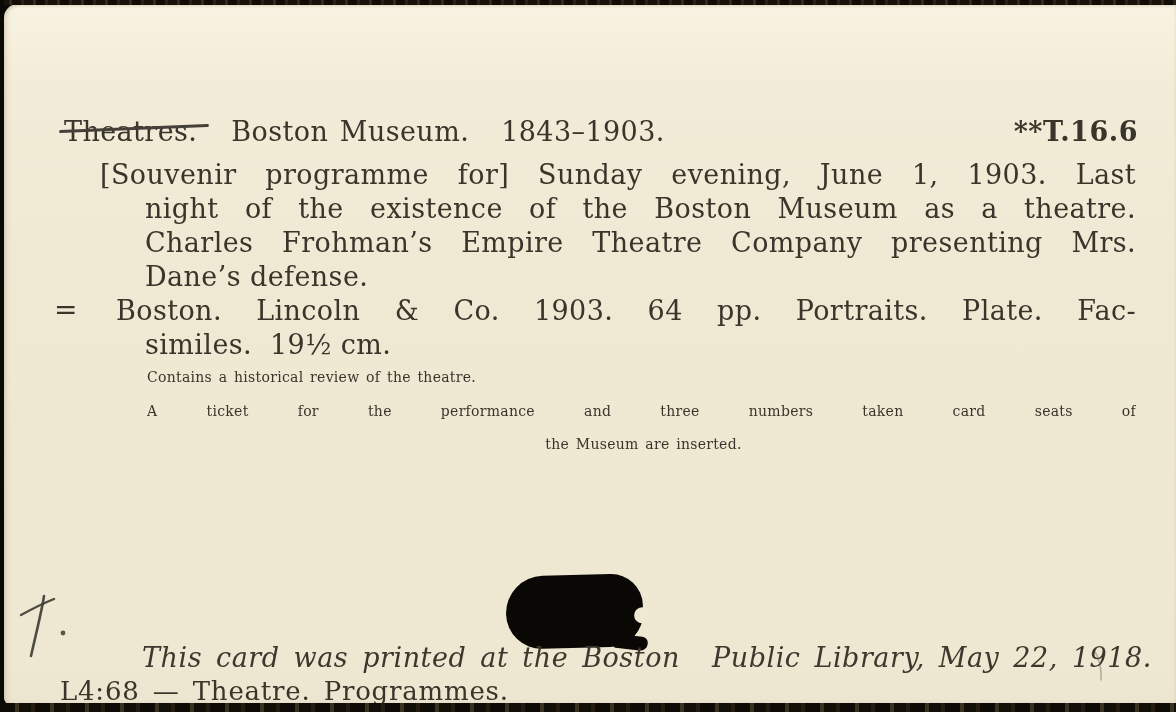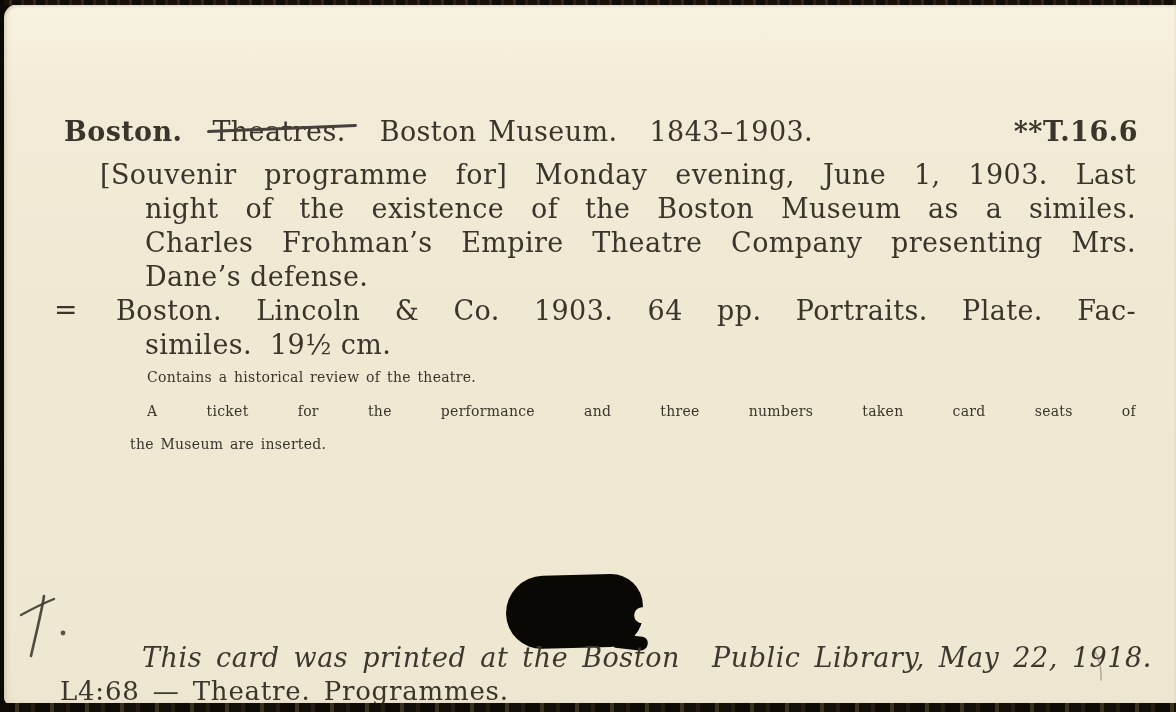--- a/index.html
+++ b/index.html
@@ -41,43 +41,42 @@
   svg{display:block;}
 </style>
 </head>
 <body>
 
 <div class="scan">
 
   <div class="card">
 
     <div class="abs h-line ink">
-      <span class="lead">Boston.</span>
       <span class="struck">
         <span>Theatres.</span>
         <span class="strike"></span>
       </span>
       <span class="mid">Boston Museum.</span>
       <span class="mid">1843–1903.</span>
       <span class="spacer"></span>
       <span class="callno">**T.16.6</span>
     </div>
 
-    <div class="abs bline jline ink" style="left:96px;right:40px;top:154px;">[Souvenir programme for] Monday evening, June 1, 1903. Last</div>
-    <div class="abs bline jline ink" style="left:141px;right:40px;top:188px;">night of the existence of the Boston Museum as a similes.</div>
+    <div class="abs bline jline ink" style="left:96px;right:40px;top:154px;">[Souvenir programme for] Sunday evening, June 1, 1903. Last</div>
+    <div class="abs bline jline ink" style="left:141px;right:40px;top:188px;">night of the existence of the Boston Museum as a theatre.</div>
     <div class="abs bline jline ink" style="left:141px;right:40px;top:222px;">Charles Frohman’s Empire Theatre Company presenting Mrs.</div>
     <div class="abs bline ink" style="left:141px;right:40px;top:256px;">Dane’s defense.</div>
 
     <div class="abs bline eq ink" style="left:50px;top:289px;">=</div>
     <div class="abs bline jline ink" style="left:112px;right:40px;top:290px;">Boston. Lincoln &amp; Co. 1903. 64 pp. Portraits. Plate. Fac-</div>
     <div class="abs bline ink" style="left:141px;right:40px;top:324px;white-space:pre;">similes.  19½ cm.</div>
 
     <div class="abs note ink" style="left:143px;right:44px;top:357px;">Contains a historical review of the theatre.</div>
     <div class="abs note jline ink" style="left:143px;right:40px;top:391px;">A ticket for the performance and three numbers taken card seats of</div>
-    <div class="abs note ink" style="left:126px;right:40px;top:424px;">the Museum are inserted.</div>
+    <div class="abs note ink" style="left:147px;right:40px;top:424px;text-align:center;">the Museum are inserted.</div>
 
     <div class="abs blob">
       <span class="notch"></span>
       <span class="tail"></span>
     </div>
 
     <svg class="abs" style="left:8px;top:582px;" width="70" height="80" viewBox="0 0 70 80">
       <path d="M32,10 C30,24 24,48 19,70" stroke="#3b3b33" stroke-width="2.6" fill="none" stroke-linecap="round" opacity="0.9"></path>
       <path d="M9,29 C20,23 32,17 42,13" stroke="#3b3b33" stroke-width="2.4" fill="none" stroke-linecap="round" opacity="0.9"></path>
       <circle cx="51" cy="47" r="2.4" fill="#3b3b33" opacity="0.85"></circle>

